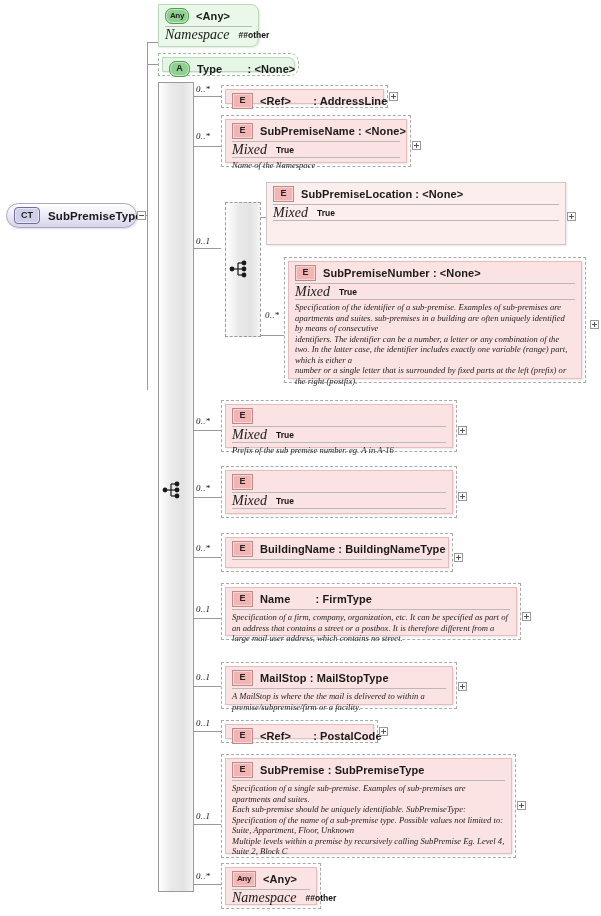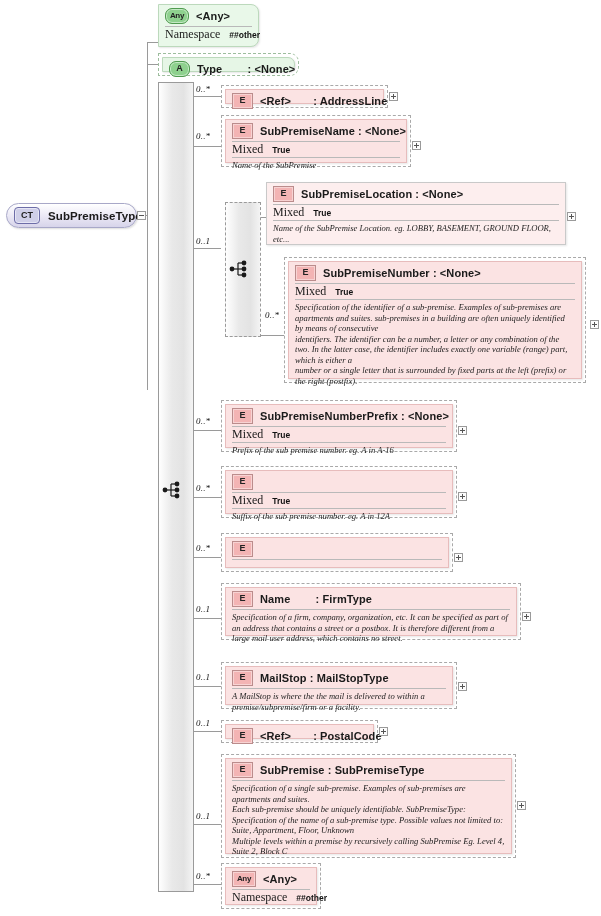--- a/index.html
+++ b/index.html
@@ -52,21 +52,21 @@
     letter-spacing:.1px;
   }
   .badge{
     width:19px;height:14px;line-height:13px;text-align:center;
     font-size:9px;font-weight:bold;color:#222;
     border:1px solid #bb8c8c;background:#f3b4b4;flex:none;
     box-shadow:inset 0 0 0 1px #f8d3d3;
   }
   .badge.any{font-size:8px;letter-spacing:-.3px;width:22px;}
   .attrow{display:flex;align-items:center;height:15px;padding:0 6px;gap:9px;}
-  .attrow .k{font-size:12px;color:#1a1a1a;font-family:"Liberation Serif","DejaVu Serif",serif;}
+  .attrow .k{font-size:14px;font-style:italic;color:#1a1a1a;font-family:"Liberation Serif","DejaVu Serif",serif;}
   .attrow .v{font-size:8.5px;font-weight:bold;color:#111;}
   .doc{
     padding:2px 6px 2px 6px;font-size:8.6px;font-style:italic;color:#1e1e1e;
     line-height:10.5px;font-family:"Liberation Serif","DejaVu Serif",serif;
     white-space:pre-line;
   }
 
   
   .node.green .inner{border:1px solid #bcd9bc;background:#e9f8e9;}
   .node.green.dash .inner{border:1px dashed #9dbd9d;background:transparent;}
@@ -221,39 +221,38 @@
         <div class="hdr">
           <span class="badge">E</span>
           <span class="ttl">SubPremiseName : &lt;None&gt;</span>
         </div>
         <div class="hdr-sep"></div>
         <div class="attrow">
           <span class="k">Mixed</span>
           <span class="v">True</span>
         </div>
         <div class="hdr-sep"></div>
-        <div class="doc">Name of the SubPremise</div>
+        <div class="doc">Name of the Namespace</div>
       </div>
     </div>
   </div>
   <div class="plus" style="left:412px;top:141px;"></div>
 
   <div class="node" style="left:266px;top:182px;width:300px;height:63px;">
     <div class="inner">
       <div class="hdr">
         <span class="badge">E</span>
         <span class="ttl">SubPremiseLocation : &lt;None&gt;</span>
       </div>
       <div class="hdr-sep"></div>
       <div class="attrow">
         <span class="k">Mixed</span>
         <span class="v">True</span>
       </div>
       <div class="hdr-sep"></div>
-      <div class="doc">Name of the SubPremise Location. eg. LOBBY, BASEMENT, GROUND FLOOR, etc...</div>
     </div>
   </div>
   <div class="plus" style="left:567px;top:212px;"></div>
 
   <div class="card" style="left:196px;top:236px;">0..1</div>
 
   <div class="card" style="left:265px;top:310px;">0..*</div>
   <div class="node dash" style="left:284px;top:257px;width:302px;height:126px;">
     <div class="inner">
       <div class="body">
@@ -274,21 +273,20 @@
     </div>
   </div>
   <div class="plus" style="left:590px;top:320px;"></div>
 
   <div class="card" style="left:196px;top:416px;">0..*</div>
   <div class="node dash" style="left:221px;top:400px;width:236px;height:52px;">
     <div class="inner">
       <div class="body">
         <div class="hdr">
           <span class="badge">E</span>
-          <span class="ttl">SubPremiseNumberPrefix : &lt;None&gt;</span>
         </div>
         <div class="hdr-sep"></div>
         <div class="attrow">
           <span class="k">Mixed</span>
           <span class="v">True</span>
         </div>
         <div class="hdr-sep"></div>
         <div class="doc">Prefix of the sub premise number. eg. A in A-16</div>
       </div>
     </div>
@@ -301,32 +299,32 @@
       <div class="body">
         <div class="hdr">
           <span class="badge">E</span>
         </div>
         <div class="hdr-sep"></div>
         <div class="attrow">
           <span class="k">Mixed</span>
           <span class="v">True</span>
         </div>
         <div class="hdr-sep"></div>
-        <div class="doc">Suffix of the sub premise number. eg. A in 12A</div>
       </div>
     </div>
   </div>
   <div class="plus" style="left:458px;top:492px;"></div>
 
   <div class="card" style="left:196px;top:543px;">0..*</div>
   <div class="node dash" style="left:221px;top:533px;width:232px;height:39px;">
     <div class="inner">
       <div class="body">
         <div class="hdr">
           <span class="badge">E</span>
+          <span class="ttl">BuildingName : BuildingNameType</span>
         </div>
         <div class="hdr-sep"></div>
       </div>
     </div>
   </div>
   <div class="plus" style="left:454px;top:553px;"></div>
 
   <div class="card" style="left:196px;top:604px;">0..1</div>
   <div class="node dash" style="left:221px;top:583px;width:300px;height:57px;">
     <div class="inner">

